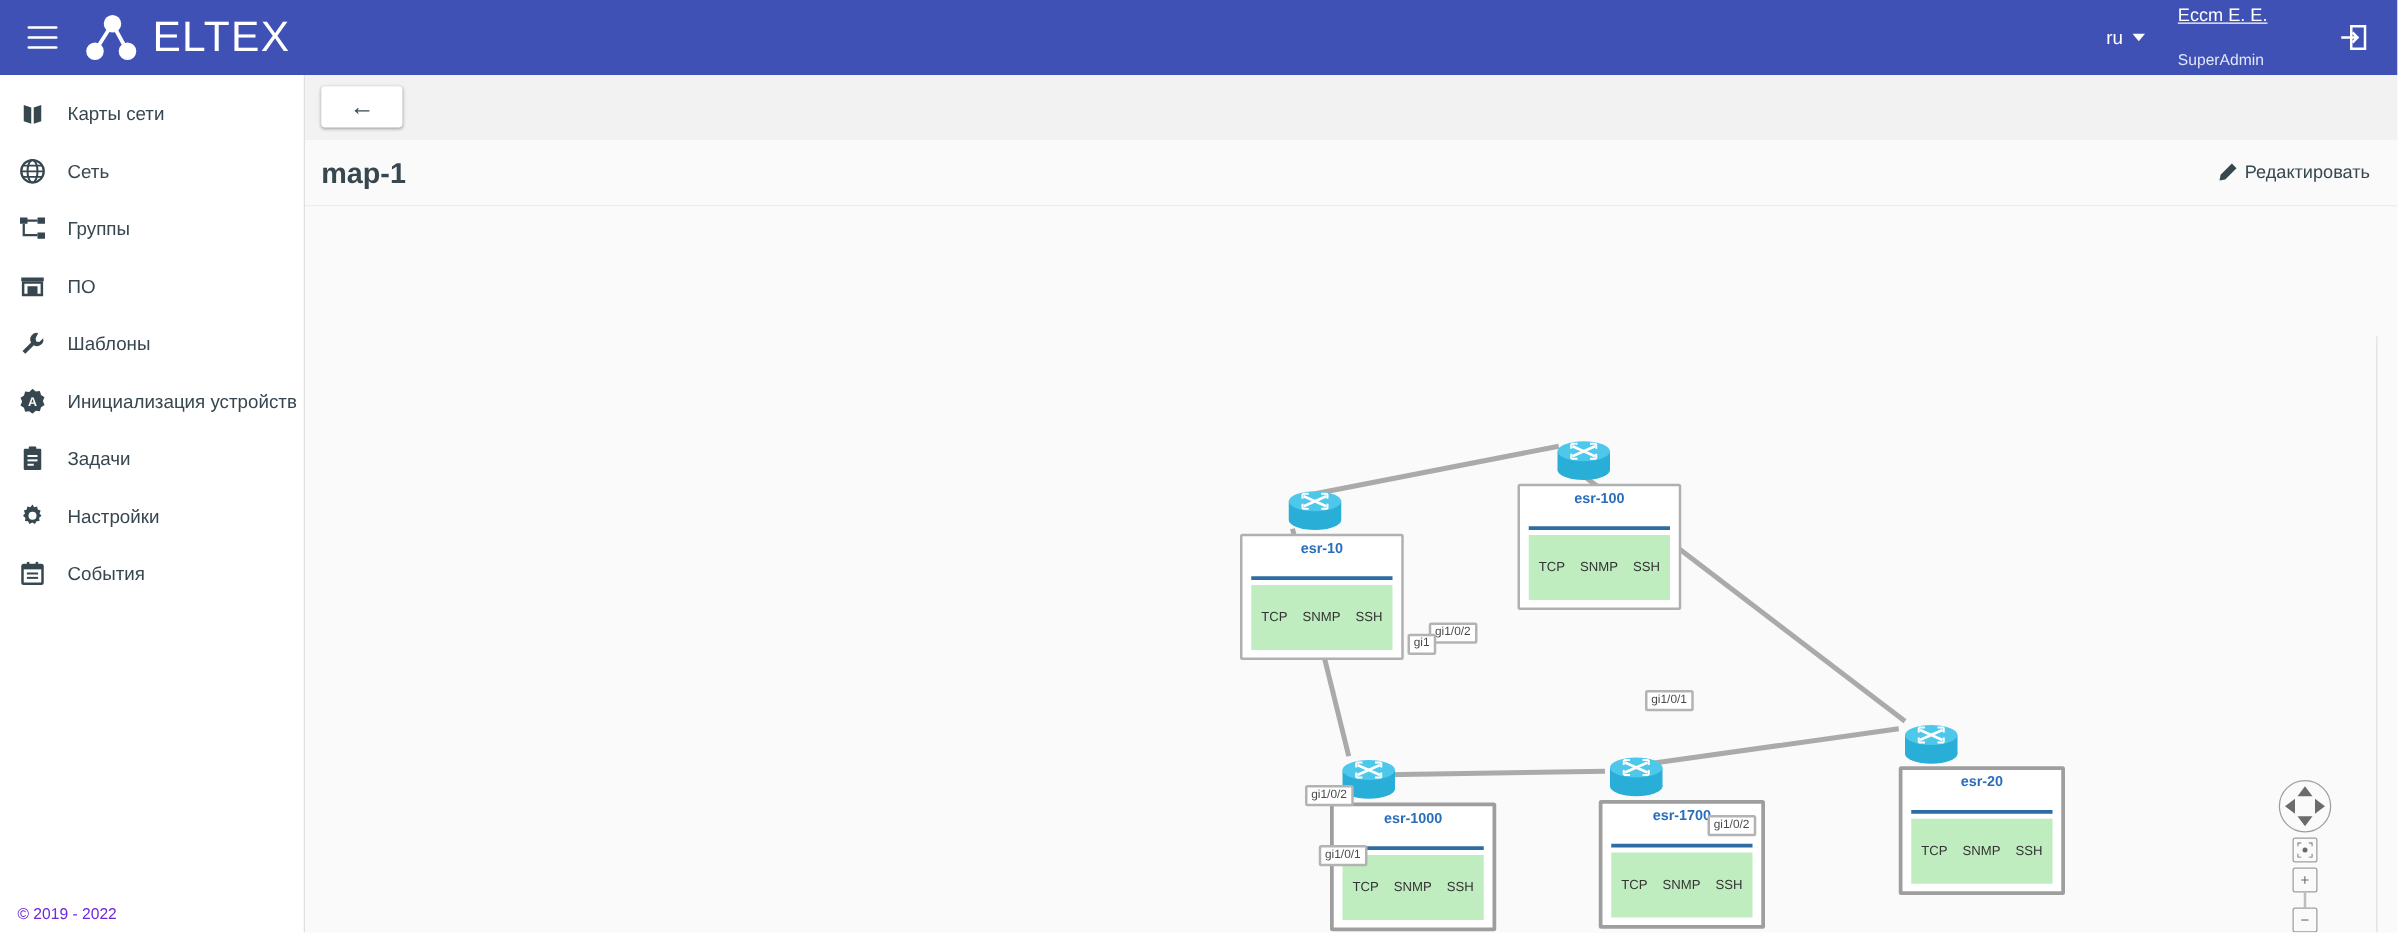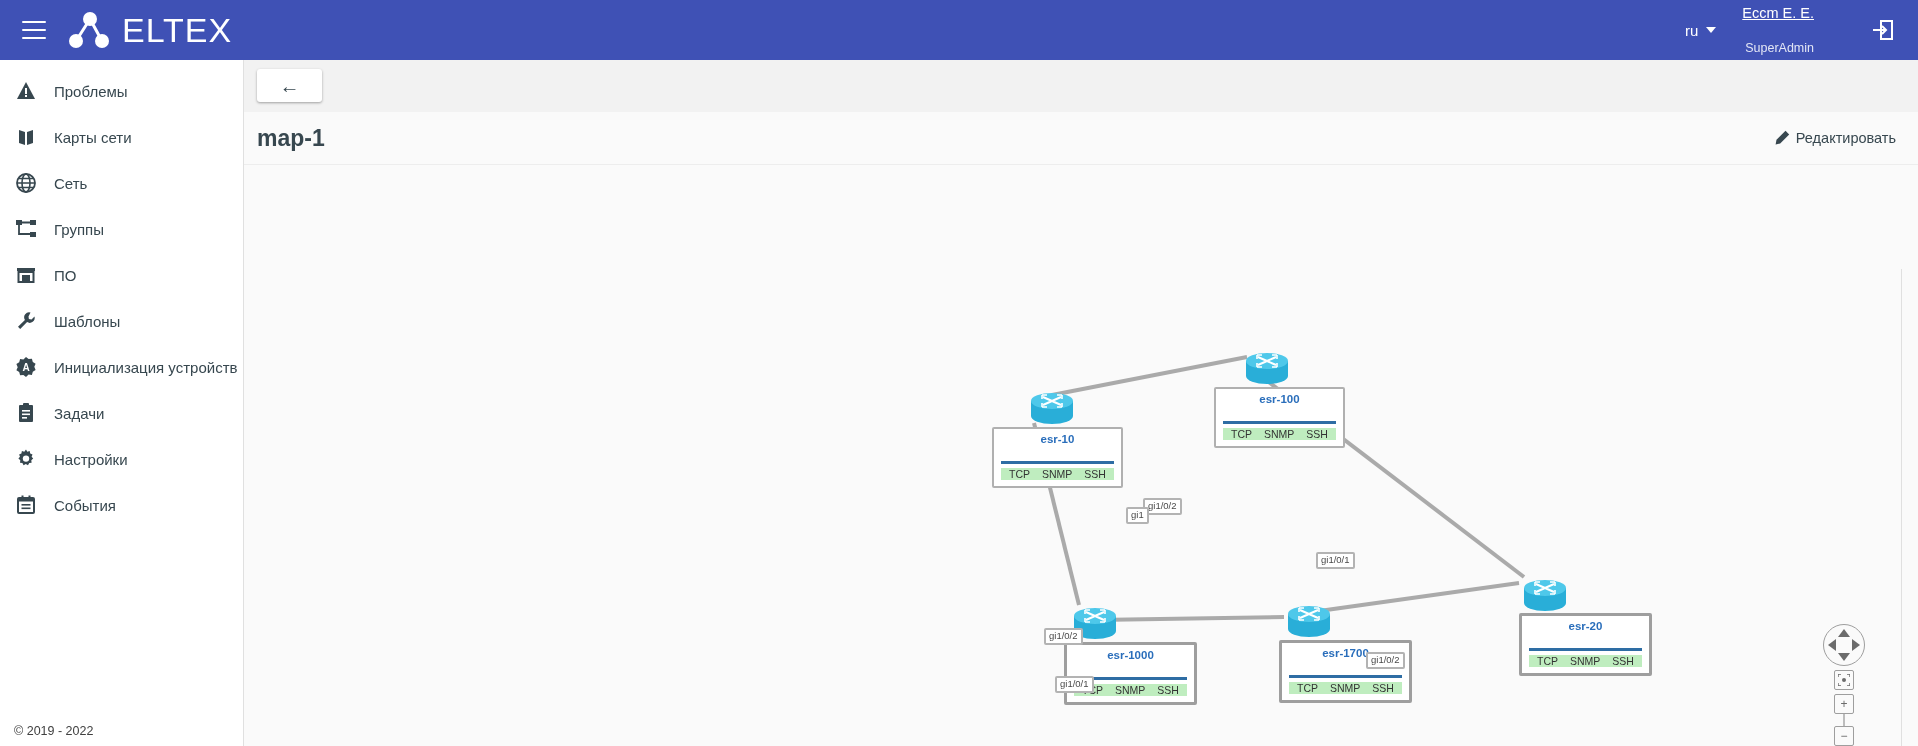--- a/index.html
+++ b/index.html
@@ -40,21 +40,21 @@
   .lang-select {
     display: flex; align-items: center; gap: 8px;
     color: #fff; font-size: 15px; cursor: pointer;
   }
   .caret-down {
     width: 0; height: 0;
     border-left: 5px solid transparent;
     border-right: 5px solid transparent;
     border-top: 6px solid #fff;
   }
-  .user-block { display: flex; flex-direction: column; align-items: flex-end; gap: 20px; }
+  .user-block { display: flex; flex-direction: column; align-items: flex-start; gap: 20px; }
   .user-name {
     color: #fff; font-size: 14.5px; text-decoration: underline; cursor: pointer;
   }
   .user-role { color: #e3e6f5; font-size: 12.5px; }
   .logout-icon { cursor: pointer; width: 24px; height: 24px; margin-left: 30px; }
 
   
   .sidebar {
     position: absolute; top: 60px; left: 0;
     width: 244px; height: 686px;
@@ -68,21 +68,21 @@
     cursor: pointer;
   }
   .nav-icon {
     width: 24px; height: 24px; flex: 0 0 24px;
     display: flex; align-items: center; justify-content: center;
     color: #37474f;
   }
   .nav-label { font-size: 15px; color: #37474f; white-space: nowrap; }
   .copyright {
     position: absolute; bottom: 8px; left: 14px;
-    font-size: 12.5px; color: #404040;
+    font-size: 12.5px; color: #6d28d9;
   }
 
   
   .content {
     position: absolute; top: 60px; left: 244px;
     width: 1674px; height: 686px;
     background: #fafafa;
   }
   .toolbar-strip {
     position: absolute; top: 0; left: 0; width: 1674px; height: 52px;
@@ -135,21 +135,21 @@
     box-shadow: 0 0 0 0 rgba(0,0,0,0);
   }
   .node-card.selected { border-color: #9e9e9e; border-width: 3px; margin-left: 30px; }
   .node-name {
     font-size: 11.5px; color: #2a6ebb; font-weight: bold;
     padding-bottom: 16px; white-space: nowrap;
   }
   .node-divider { height: 3px; background: #2e6da4; margin-bottom: 4px; }
   .node-services {
     background: #bfedbf; display: flex; gap: 12px; justify-content: center;
-    padding: 0 8px; font-size: 10.5px; color: #333;
+    padding: 20px 8px; font-size: 10.5px; color: #333;
   }
 
   .iface-label {
     position: absolute;
     background: #ffffff;
     border: 2px solid #b3b3b3;
     border-radius: 2px;
     font-size: 9.5px;
     color: #4a4a4a;
     padding: 1px 3px;
@@ -235,30 +235,20 @@
       <svg class="logout-icon" viewBox="0 0 24 24">
         <rect x="11" y="3" width="11" height="18" fill="none" stroke="#fff" stroke-width="2"></rect>
         <path d="M3 12 H16 M12 8 L16 12 L12 16" stroke="#fff" stroke-width="2" fill="none"></path>
       </svg>
     </div>
   </div>
 
   <div class="sidebar">
 
 
-    <div class="nav-item">
-      <span class="nav-icon">
-        <svg width="20" height="20" viewBox="0 0 20 20">
-            <path d="M10 1 L19 18 H1 Z" fill="#37474f"></path>
-            <rect x="9" y="7" width="2" height="6" fill="#fff"></rect>
-            <rect x="9" y="14" width="2" height="2" fill="#fff"></rect>
-          </svg>
-      </span>
-      <span class="nav-label">Проблемы</span>
-    </div>
 
     <div class="nav-item">
       <span class="nav-icon">
         <svg width="20" height="20" viewBox="0 0 20 20">
             <path d="M3 3 L9 5 V18 L3 16 Z" fill="#37474f"></path>
             <path d="M11 5 L17 3 V16 L11 18 Z" fill="#37474f"></path>
           </svg>
       </span>
       <span class="nav-label">Карты сети</span>
     </div>

